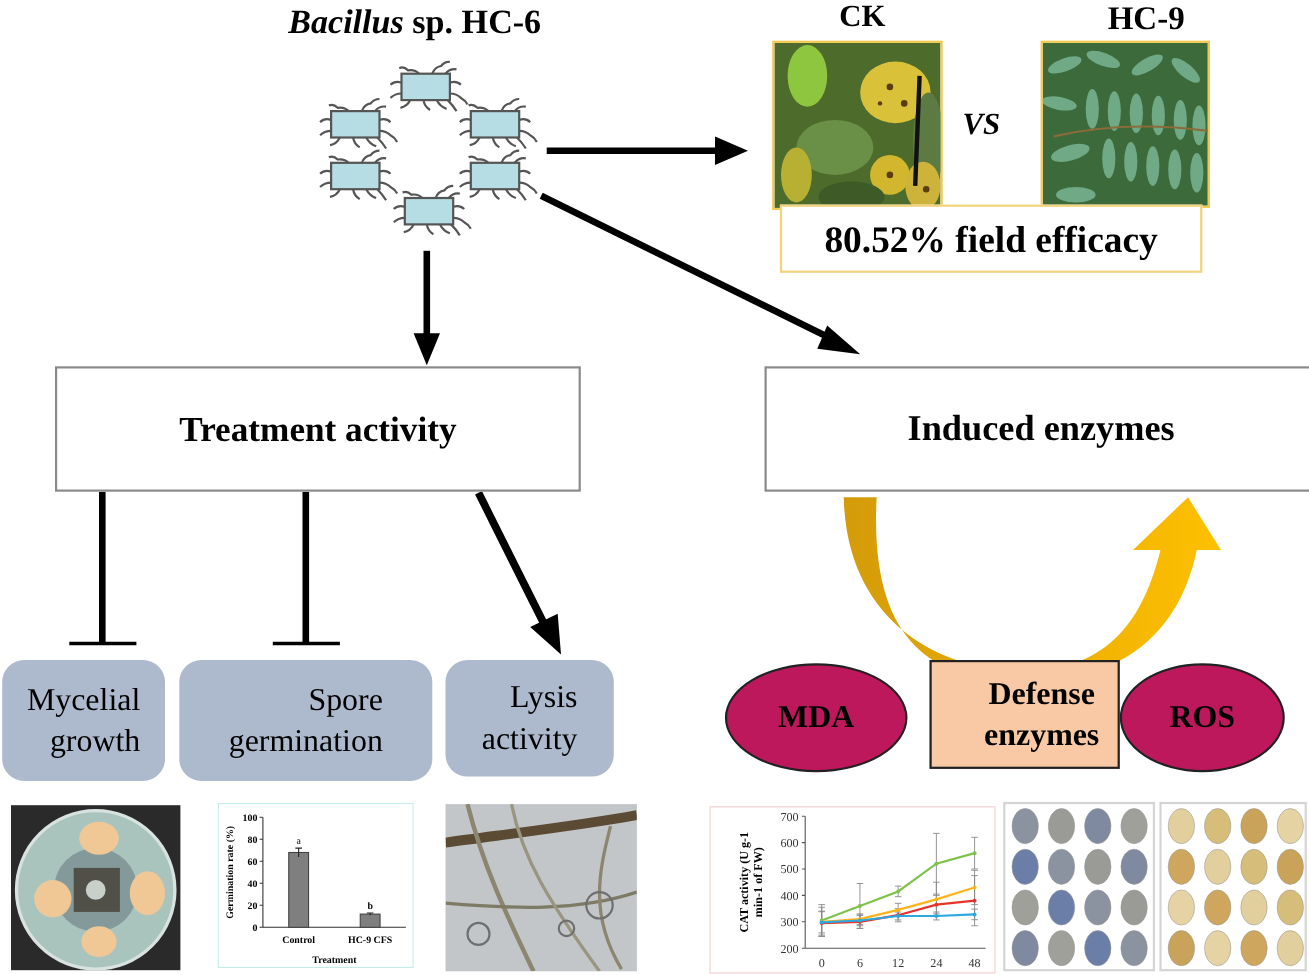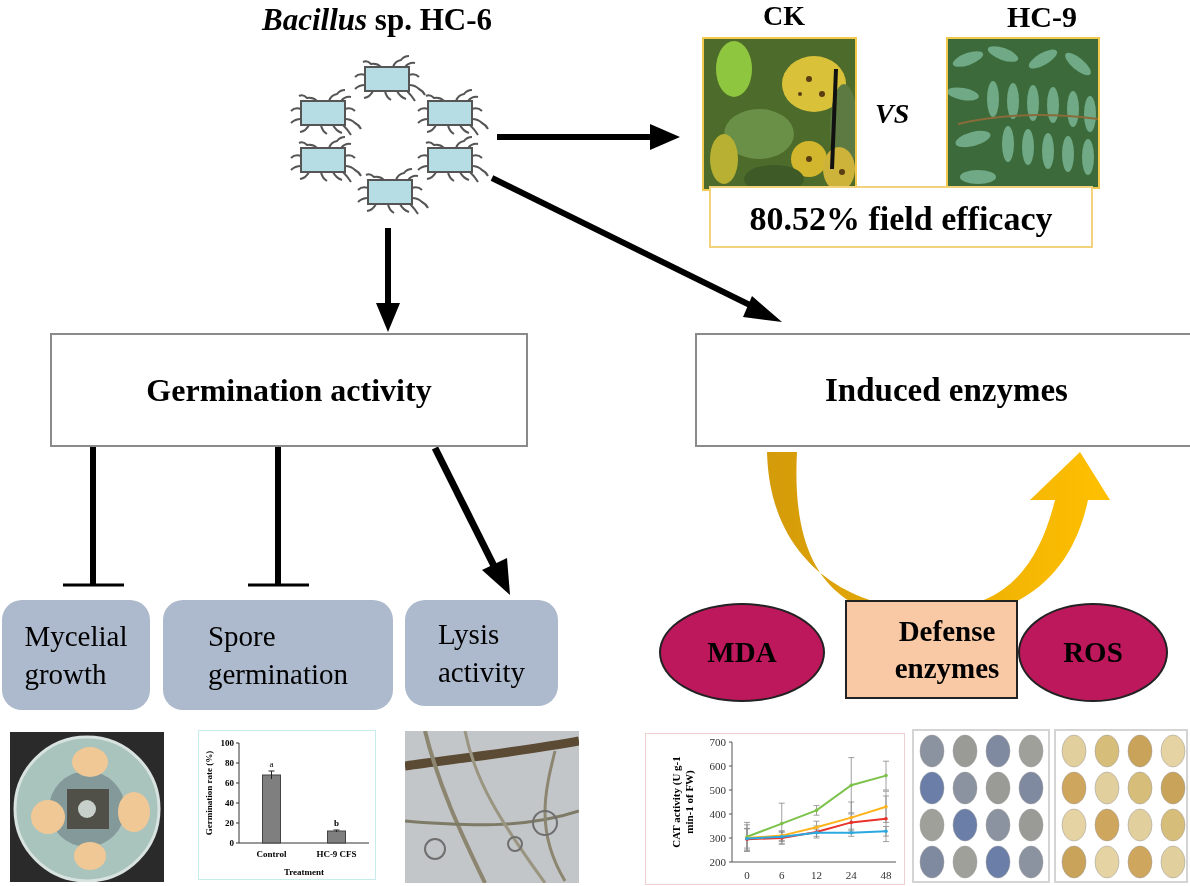--- a/index.html
+++ b/index.html
@@ -8,21 +8,21 @@
   .title{left:262px;top:2px;font-size:31px;font-weight:bold;white-space:nowrap;}
   .title i{font-style:italic;}
   .lbl-ck{left:763px;top:0px;font-size:28px;font-weight:bold;}
   .lbl-hc{left:975px;top:0px;font-size:30px;font-weight:bold;margin-left:32px;}
   .photo{border:2px solid #f2c94c;box-sizing:border-box;}
   .vs{left:875px;top:98px;font-size:28px;font-weight:bold;font-style:italic;}
   .efficacy{left:709px;top:186px;width:384px;height:62px;border:2px solid #f2d27a;box-sizing:border-box;font-size:34px;font-weight:bold;text-align:center;line-height:62px;background:#fff;}
   .box{border:2px solid #8a8a8a;box-sizing:border-box;background:#fff;display:flex;align-items:center;justify-content:center;text-align:center;font-weight:bold;}
   .af{left:50px;top:333px;width:478px;height:114px;font-size:32px;}
   .isr{left:695px;top:333px;width:503px;height:114px;font-size:33px;line-height:42px;}
-  .pill{background:#adb9cc;border-radius:20px;display:flex;align-items:center;justify-content:center;text-align:left;font-size:29px;line-height:38px;}
+  .pill{background:#adb9cc;border-radius:20px;display:flex;align-items:center;justify-content:center;text-align:right;font-size:29px;line-height:38px;}
   .oval{background:#be185d;border:2px solid #222;border-radius:50%;box-sizing:border-box;display:flex;align-items:center;justify-content:center;font-weight:bold;font-size:29px;}
   .rect{background:#f8c9a4;border:2px solid #222;box-sizing:border-box;display:flex;align-items:center;justify-content:center;text-align:center;font-weight:bold;font-size:29px;line-height:37px;}
   .panel{box-sizing:border-box;overflow:hidden;}
   svg text{font-family:"Liberation Serif","DejaVu Serif",serif;}
 </style>
 </head>
 <body>
 
 <div class="abs title"><i>Bacillus</i><span> sp. HC-6</span></div>
 
@@ -131,21 +131,21 @@
   <line x1="63" y1="585" x2="124" y2="585" stroke="#000" stroke-width="3"></line>
   <line x1="278" y1="447" x2="278" y2="585" stroke="#000" stroke-width="6"></line>
   <line x1="248" y1="585" x2="309" y2="585" stroke="#000" stroke-width="3"></line>
 
   <line x1="435" y1="448" x2="495" y2="568" stroke="#000" stroke-width="7"></line>
   <path d="M482,570 L510,595 L507,558 z" fill="#000"></path>
 
   <path d="M767,452 C770,570 860,610 930,610 C1010,610 1040,560 1055,500 L1030,500 L1080,452 L1110,500 L1088,500 C1070,585 1010,620 930,620 C845,620 790,580 797,452 z" fill="url(#curveGrad)"></path>
 </svg>
 
-<div class="abs box af">Germination  activity</div>
+<div class="abs box af">Treatment  activity</div>
 <div class="abs box isr">
   <div>
       <div>Induced enzymes</div>
     </div>
 </div>
 
 <div class="abs pill" style="left:2px;top:600px;width:148px;height:110px;">
   <div>
       <div>Mycelial</div>
       <div>growth</div>

